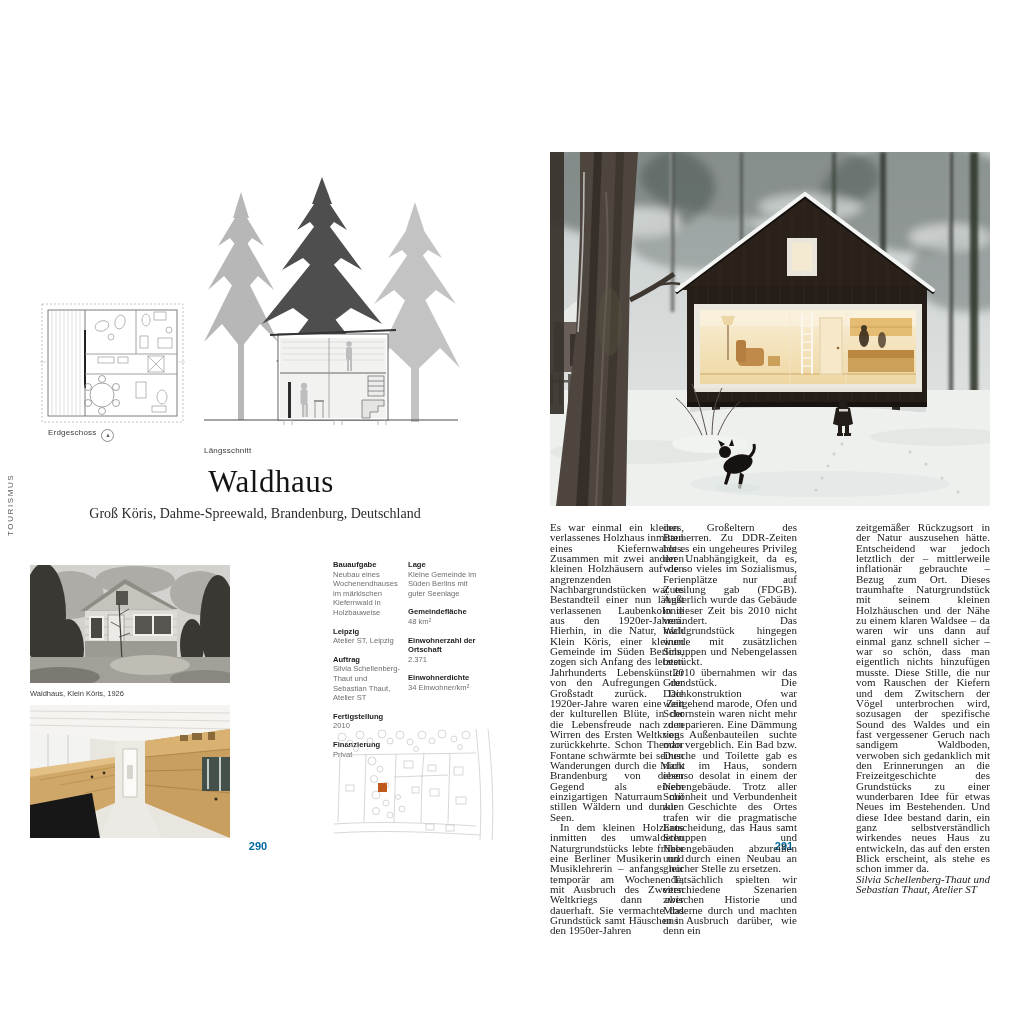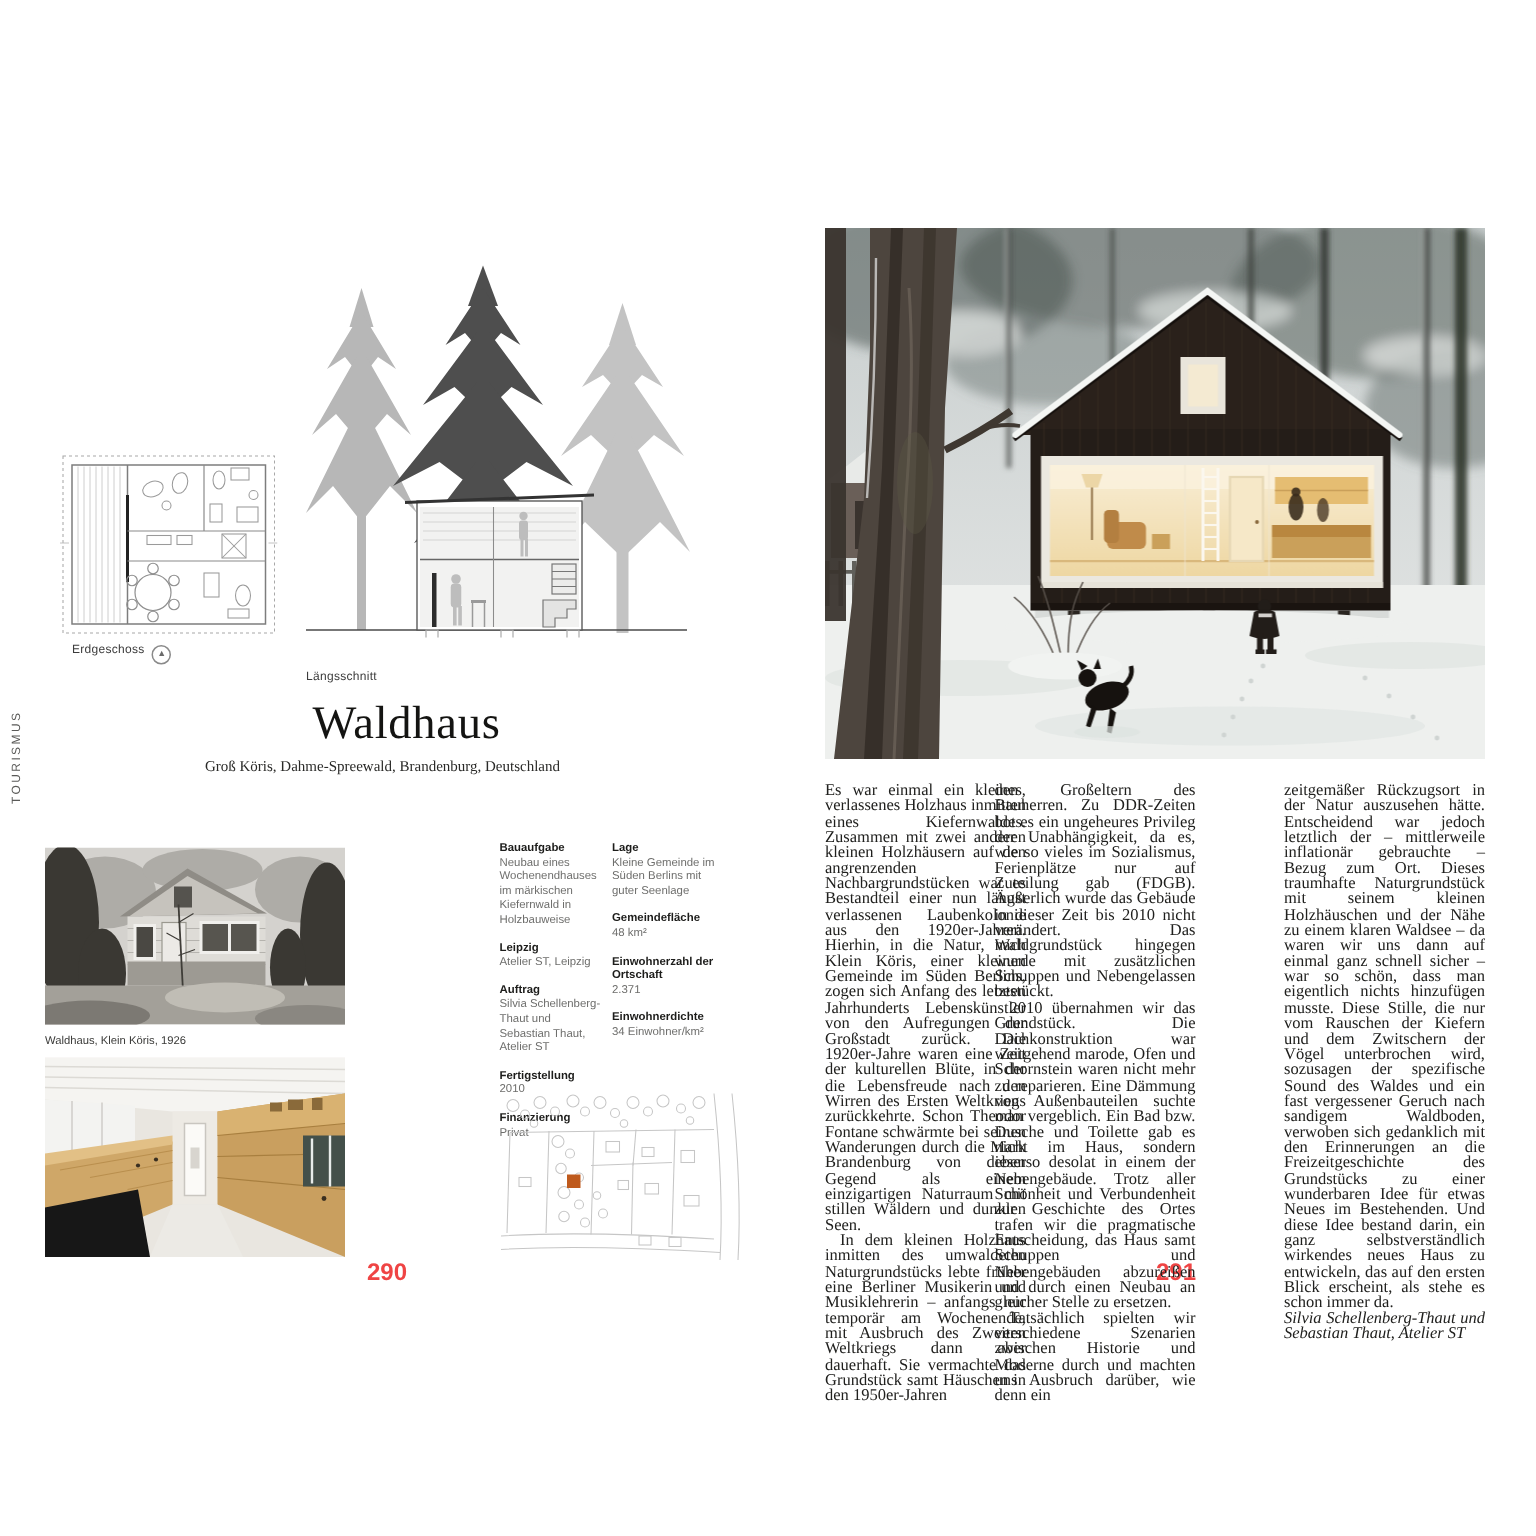--- a/index.html
+++ b/index.html
@@ -12,35 +12,35 @@
           transform:rotate(-90deg) translateX(-74px);transform-origin:left top;
           white-space:nowrap;}
   
   .drawcap{font-size:8px;color:#3c3c3c;letter-spacing:.2px;}
   .north{display:inline-block;width:11px;height:11px;border:1px solid #8a8a8a;border-radius:50%;
          font-size:6px;line-height:11px;text-align:center;color:#6a6a6a;vertical-align:-2px;margin-left:5px;}
   
   .title{position:absolute;left:116px;top:464px;width:310px;text-align:center;
          font-family:"Liberation Serif",serif;font-size:31px;color:#141412;letter-spacing:.5px;}
   .subtitle{position:absolute;left:60px;top:506px;width:390px;text-align:center;
-            font-family:"Liberation Serif",serif;font-size:10px;color:#2a2a28;}
+            font-family:"Liberation Serif",serif;font-size:14px;color:#2a2a28;}
   
   .photocap{font-size:7.5px;color:#3a3a38;}
   
   .facts{font-size:7.6px;line-height:9.6px;}
   .facts .entry{margin-bottom:9px;}
   .facts .lab{font-weight:bold;color:#1d1d1b;}
   .facts .val{color:#6e6e6c;}
   
   .col{position:absolute;top:522px;width:134px;font-family:"Liberation Serif",serif;
        font-size:11px;line-height:10.35px;color:#20201e;text-align:justify;}
   .col p{margin:0;}
   .col p.ind{text-indent:10px;}
   .attribution{margin-top:10px;font-style:italic;}
-  .pagenum{font-size:16px;font-weight:bold;color:#ef4444;}
+  .pagenum{font-size:11px;font-weight:bold;color:#0369a1;}
   svg{display:block;}
 </style>
 </head>
 <body>
 
 <div id="spread">
 
   <div class="vlabel">TOURISMUS</div>
 
   <div class="abs" style="left:200px;top:172px;width:260px;height:253px;">

